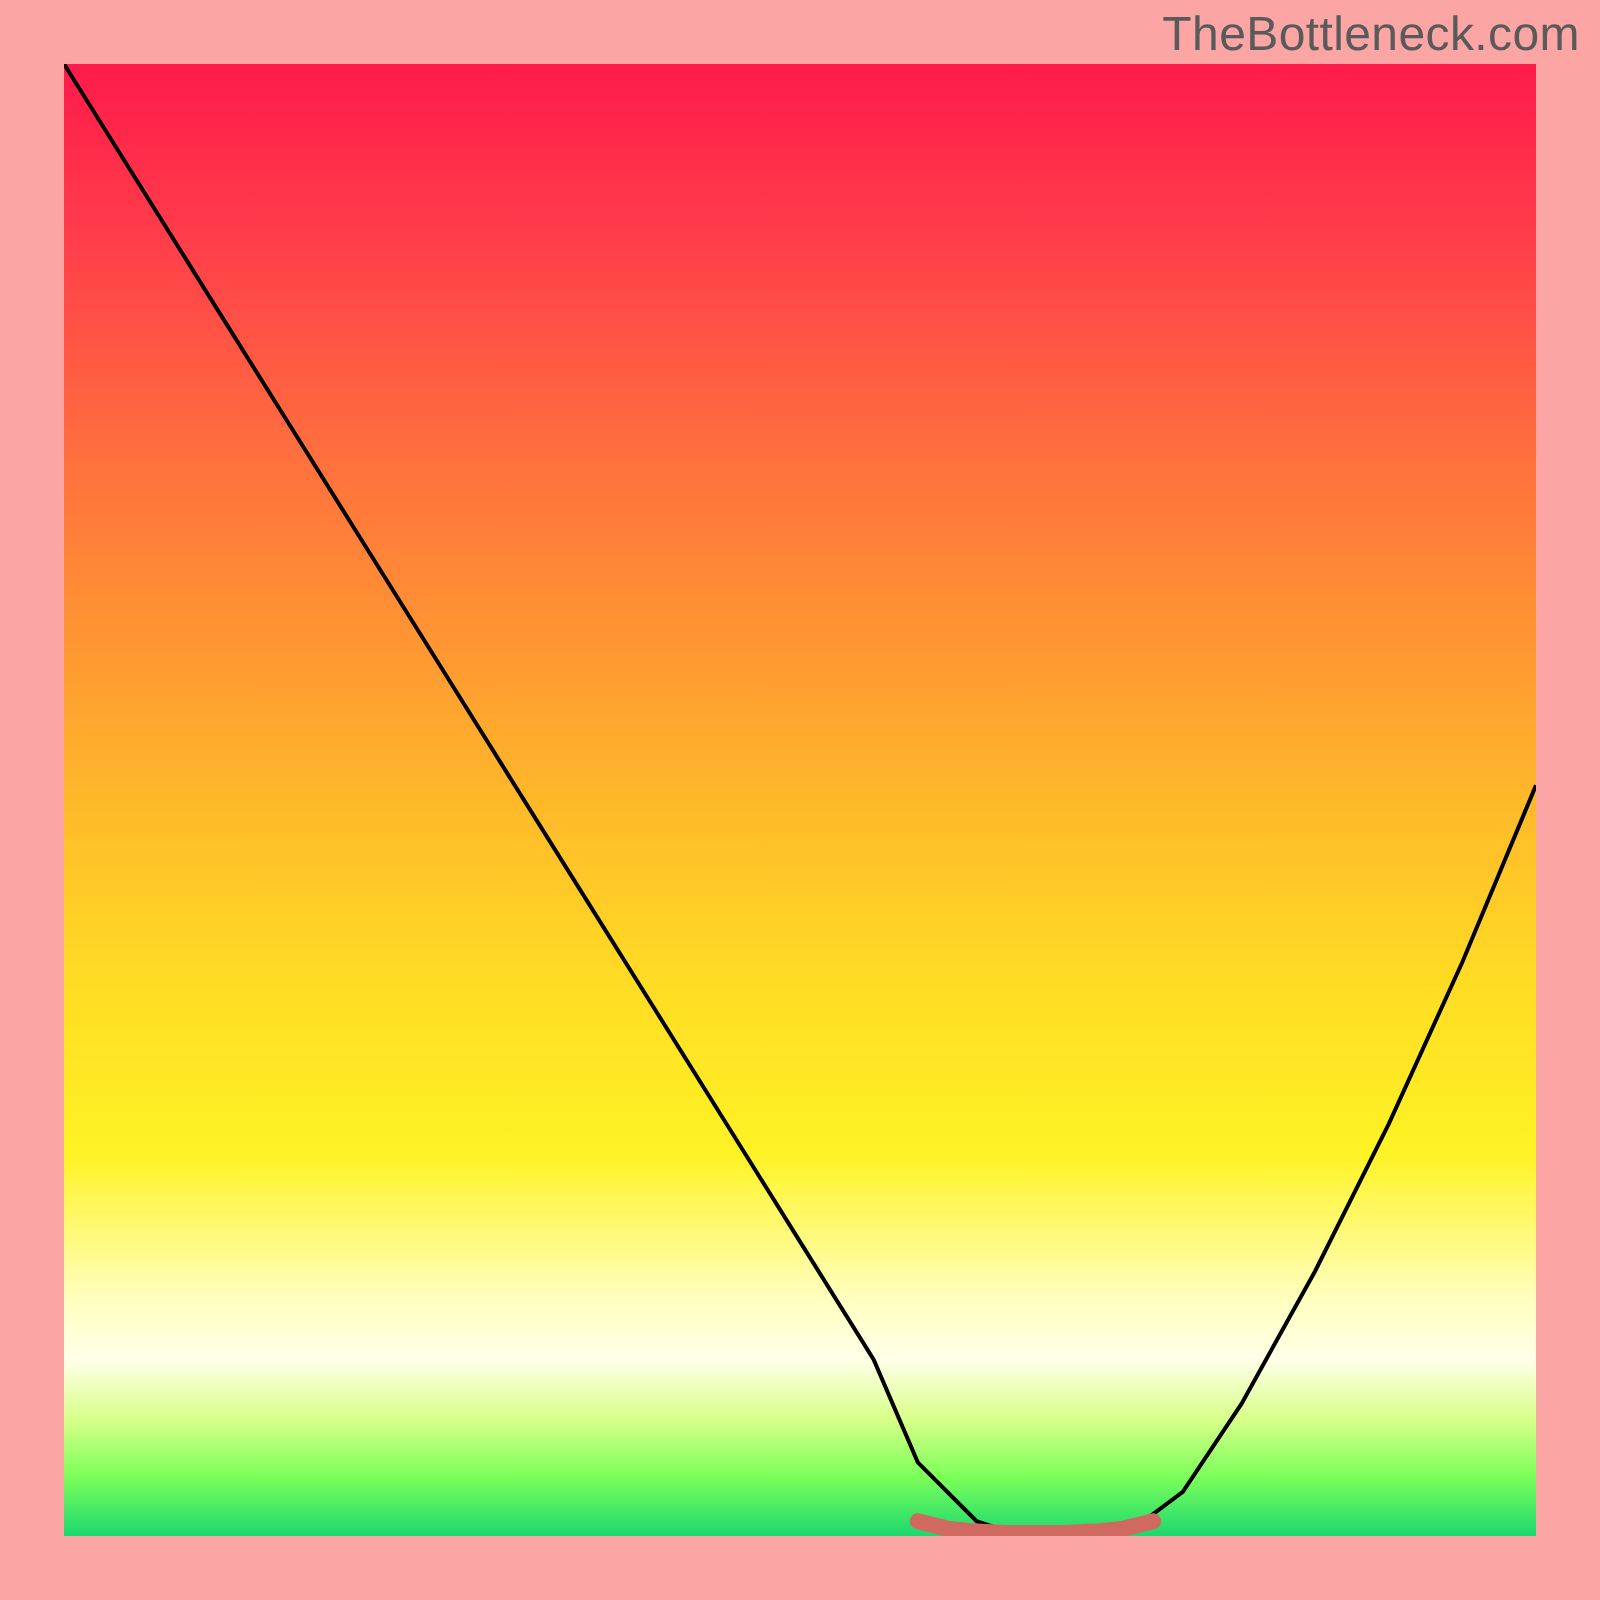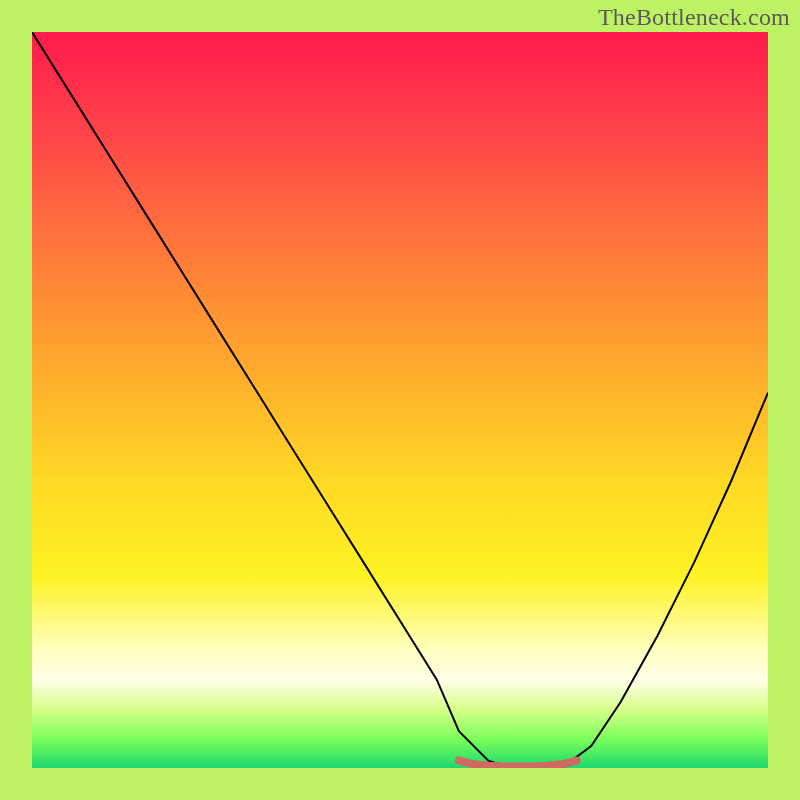--- a/index.html
+++ b/index.html
@@ -8,22 +8,21 @@
     width: 800px;
     height: 800px;
     overflow: hidden;
     background: #000;
     font-family: Arial, Helvetica, sans-serif;
   }
   .stage {
     position: relative;
     width: 800px;
     height: 800px;
-    background: #bef264;
-    font-family: Liberation Serif, serif;
+    background: #fca5a5;
   }
   .watermark {
     position: absolute;
     top: 4px;
     right: 10px;
     color: #5a5a5a;
     font-size: 24px;
     font-weight: 400;
     letter-spacing: 0.2px;
     z-index: 20;

